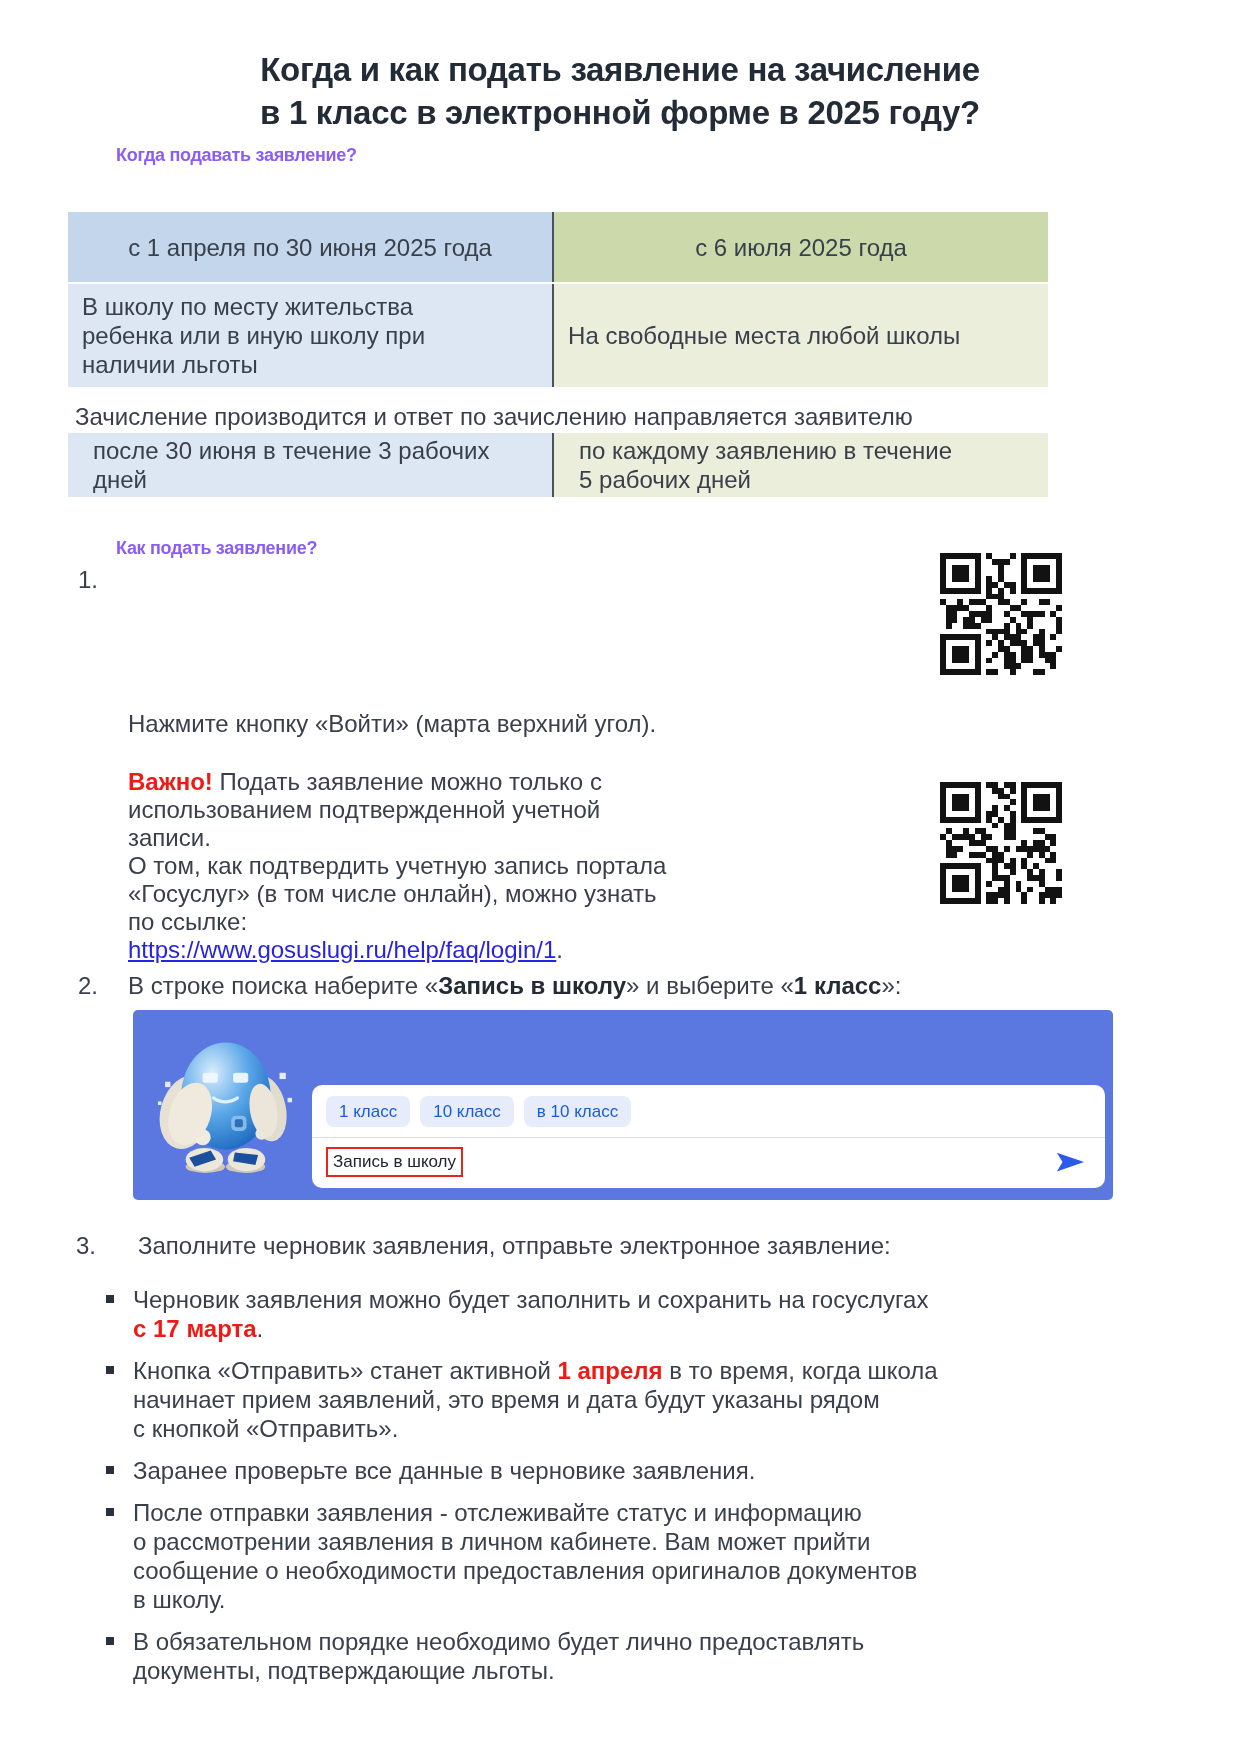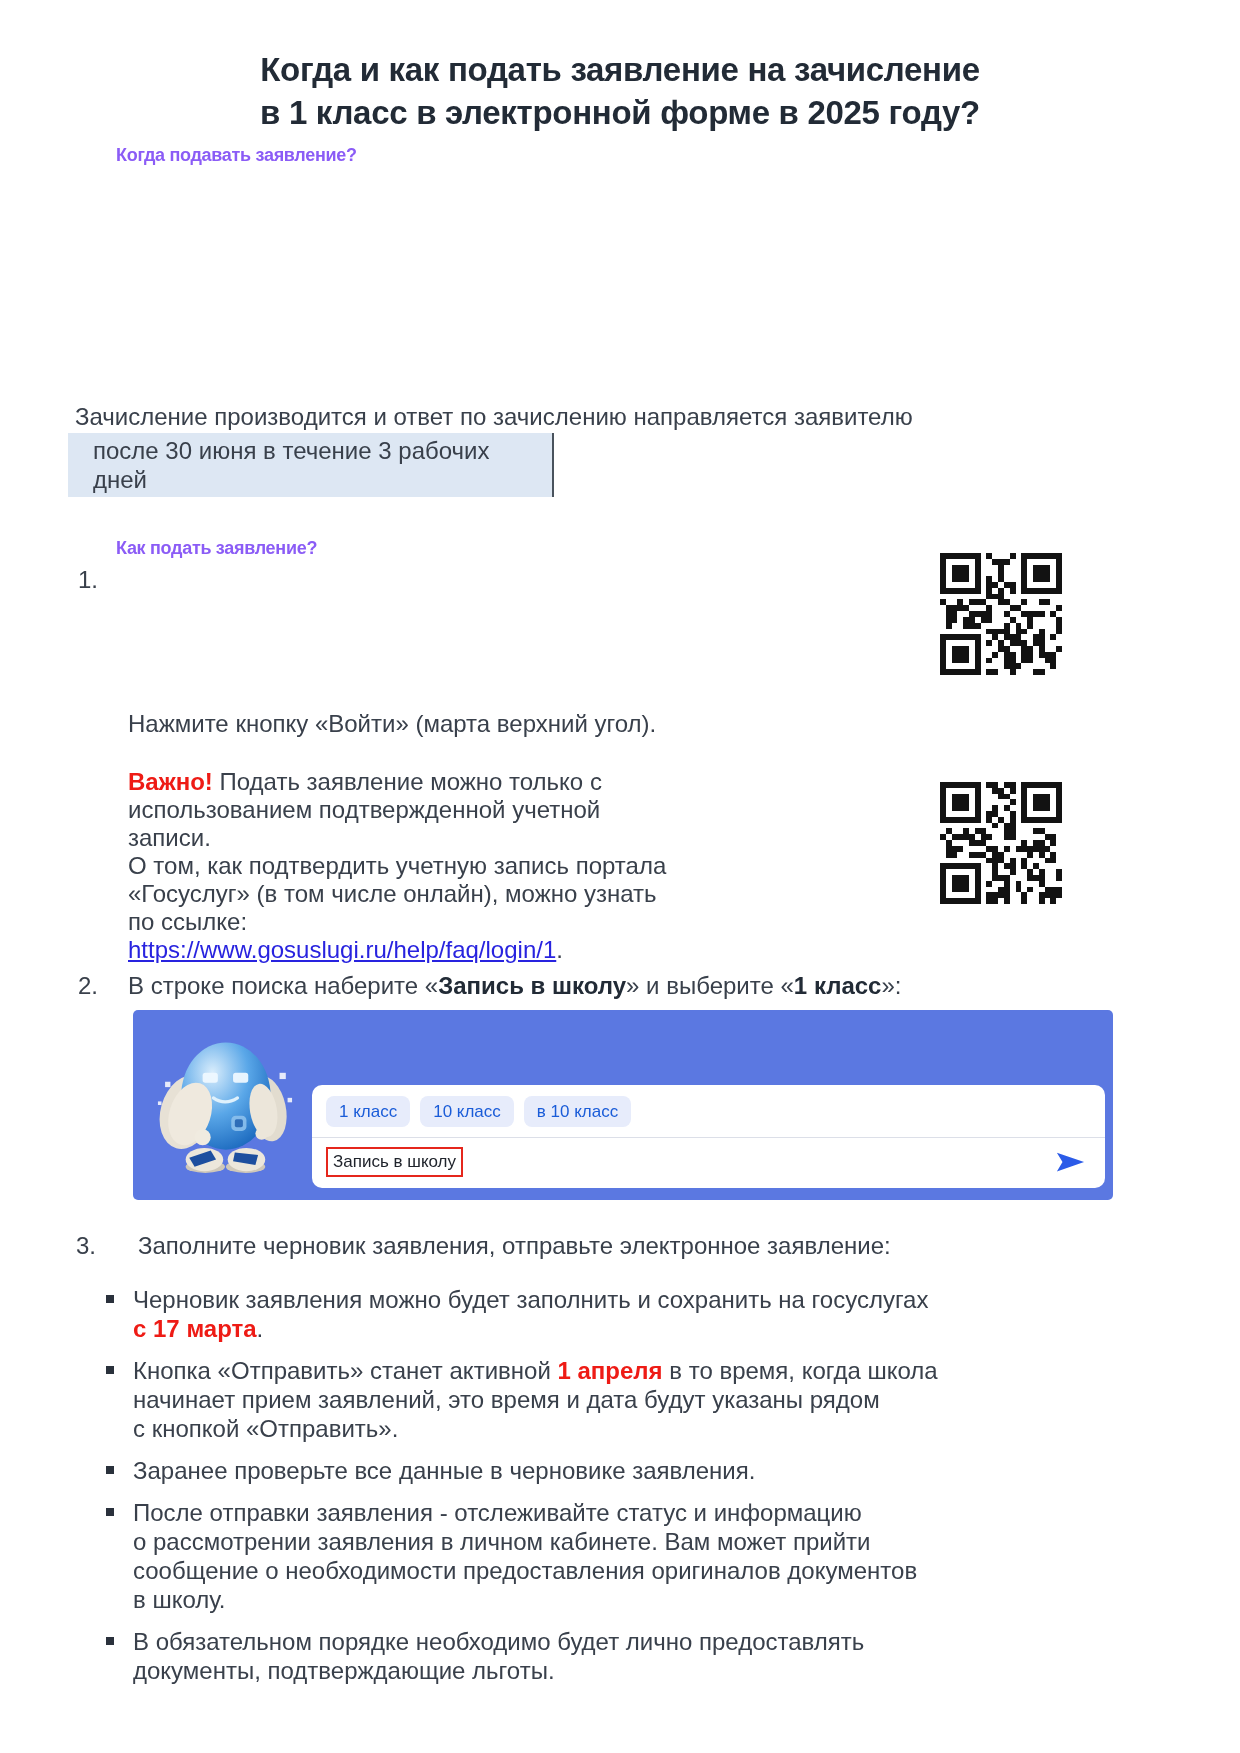--- a/index.html
+++ b/index.html
@@ -80,27 +80,41 @@
 </head>
 <body>
 
 <div class="page">
 
   <div class="title">Когда и как подать заявление на зачисление
 в 1 класс в электронной форме в 2025 году?</div>
 
   <div class="section-heading" style="top:145px;">Когда подавать заявление?</div>
 
+  <div class="tbl" style="top:212px;">
+    <div class="trow hdr">
+      <div class="cell cleft c-blue-d">с 1 апреля по 30 июня 2025 года</div>
+      <div class="cell cright c-green-d">с 6 июля 2025 года</div>
+    </div>
+    <div class="trow bodyrow">
+      <div class="cell cleft c-blue-l">В школу по месту жительства
+ребенка или в иную школу при
+наличии льготы</div>
+      <div class="cell cright c-green-l">На свободные места любой школы</div>
+    </div>
+  </div>
 
   <div class="note-line">Зачисление производится и ответ по зачислению направляется заявителю</div>
 
   <div class="tbl" style="top:433px;">
     <div class="trow row2">
       <div class="cell cleft c-blue-l">после 30 июня в течение 3 рабочих
 дней</div>
+      <div class="cell cright c-green-l">по каждому заявлению в течение
+5 рабочих дней</div>
     </div>
   </div>
 
   <div class="section-heading" style="top:538px;">Как подать заявление?</div>
 
   <div class="step-num" style="left:78px;top:566px;">1.</div>
 
   <div class="qr" style="left:940px;top:553px;">
     <svg viewBox="0 0 21 21">
         <g class="qr-fill" fill="#121212">

